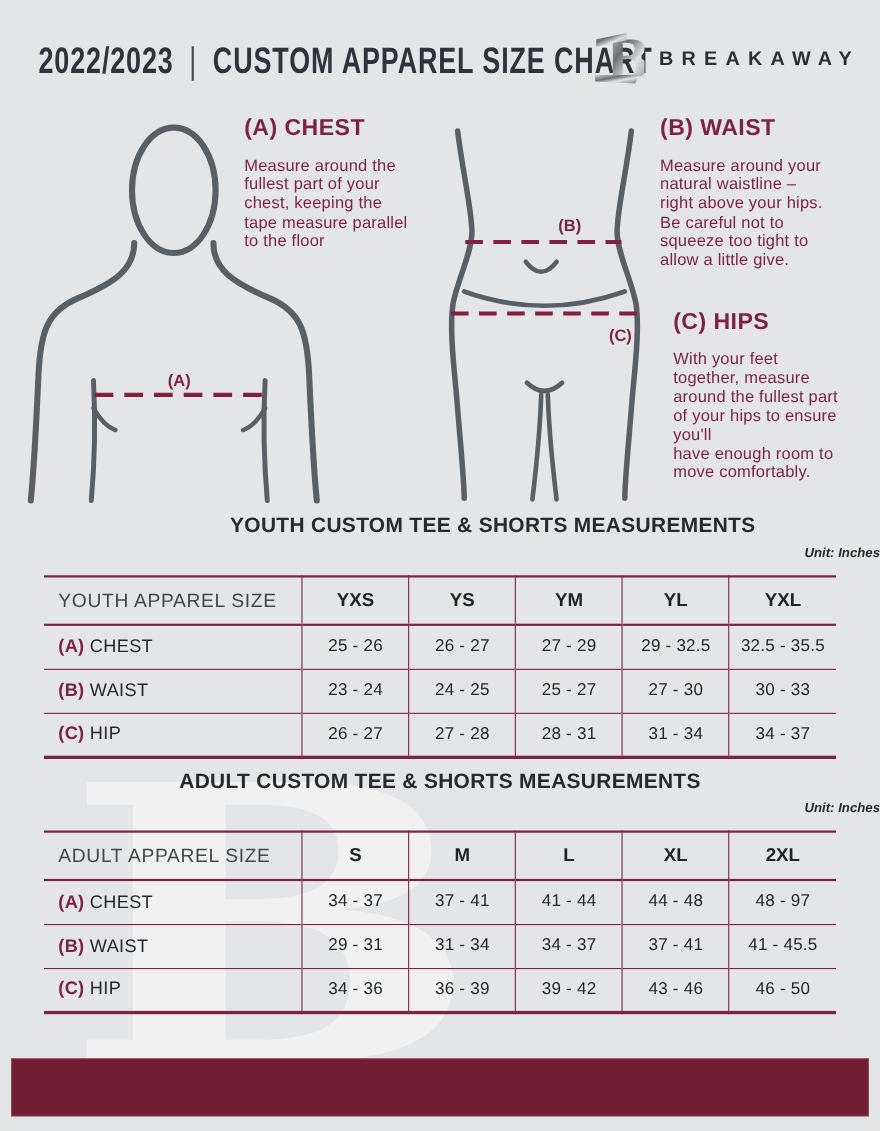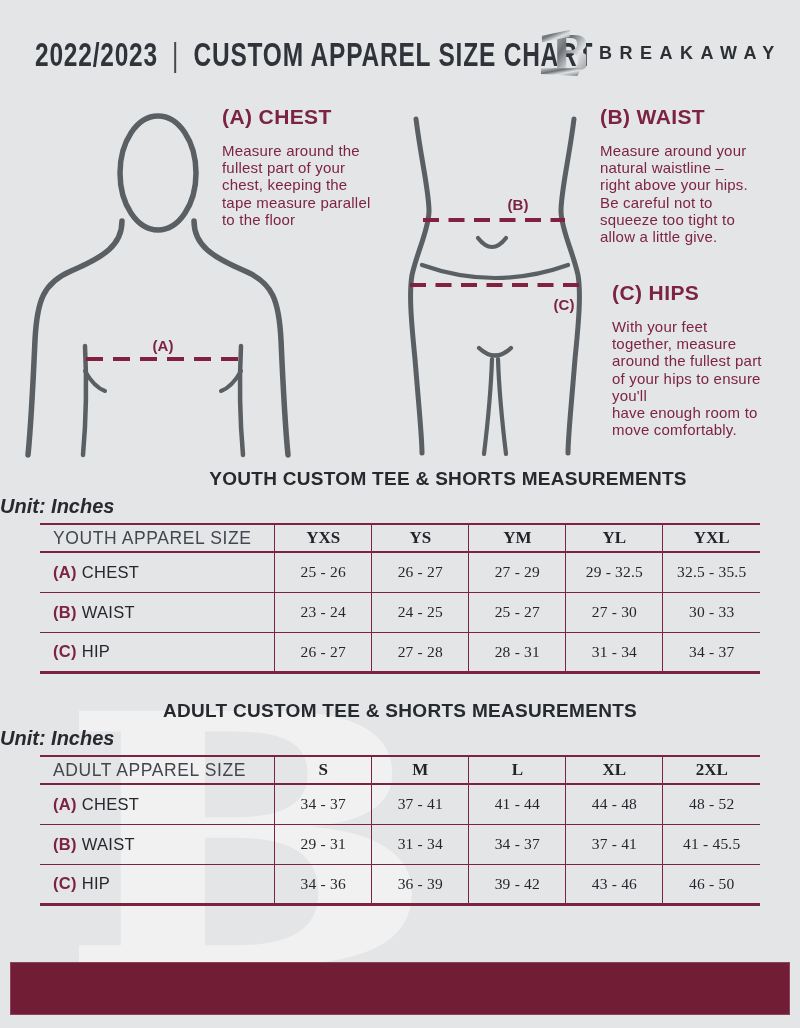--- a/index.html
+++ b/index.html
@@ -47,37 +47,37 @@
   .chest-block{left:222px;top:105px;width:200px;}
   .waist-block{left:600px;top:105px;width:195px;}
   .hips-block{left:612px;top:281px;width:200px;}
 
   
   .section-title{
     position:absolute;left:0;width:100%;text-align:center;z-index:2;
     font-size:19px;font-weight:700;letter-spacing:0.3px;color:var(--ink);
   }
   .section-subtitle{
-    position:absolute;left:0;width:100%;text-align:left;z-index:2;
-    font-size:20px;font-style:italic;font-weight:600;color:var(--ink);
+    position:absolute;left:0;width:100%;text-align:right;z-index:2;
+    font-size:12px;font-style:italic;font-weight:600;color:var(--ink);
   }
   .youth-title{top:468px;margin-left:48px;} .youth-subtitle{top:495px;}
   .adult-title{top:700px;} .adult-subtitle{top:727px;}
 
   
   table.size-table{
     position:absolute;left:40px;width:720px;z-index:1;
     border-collapse:collapse;table-layout:fixed;background:transparent;
   }
   #youth-table{top:523px;}
   #adult-table{top:755px;}
   table.size-table{border-top:2px solid var(--maroon);border-bottom:3px solid var(--maroon);}
-  .size-table thead th{height:28px;border-bottom:2.5px solid var(--maroon);}
+  .size-table thead th{height:44px;border-bottom:2.5px solid var(--maroon);}
   .size-table tbody td{height:40px;border-top:1.5px solid var(--maroon);}
-  .size-table th + th,.size-table td + td{border-left:1.7px solid var(--maroon);font-family:Liberation Serif, serif;}
+  .size-table th + th,.size-table td + td{border-left:1.7px solid var(--maroon);}
   .size-table col.label-col{width:32.6%;}
   .head-label{
     font-weight:400;font-size:17.5px;letter-spacing:0.6px;color:#42474d;
     text-align:left;padding-left:13px;
   }
   .size-head{font-weight:700;font-size:17px;color:#202428;text-align:center;}
   .row-label{text-align:left;padding-left:13px;font-size:16.5px;color:#24282c;letter-spacing:0.3px;}
   .row-label b{color:var(--maroon);font-weight:800;}
   .cell-val{text-align:center;font-size:15.5px;color:#23272b;letter-spacing:0.2px;}
 
@@ -247,21 +247,21 @@
         <th class="size-head">2XL</th>
       </tr>
     </thead>
     <tbody>
       <tr>
         <td class="row-label"><b>(A)</b> <span>CHEST</span></td>
         <td class="cell-val">34 - 37</td>
         <td class="cell-val">37 - 41</td>
         <td class="cell-val">41 - 44</td>
         <td class="cell-val">44 - 48</td>
-        <td class="cell-val">48 - 52</td>
+        <td class="cell-val">48 - 97</td>
       </tr>
       <tr>
         <td class="row-label"><b>(B)</b> <span>WAIST</span></td>
         <td class="cell-val">29 - 31</td>
         <td class="cell-val">31 - 34</td>
         <td class="cell-val">34 - 37</td>
         <td class="cell-val">37 - 41</td>
         <td class="cell-val">41 - 45.5</td>
       </tr>
       <tr>

